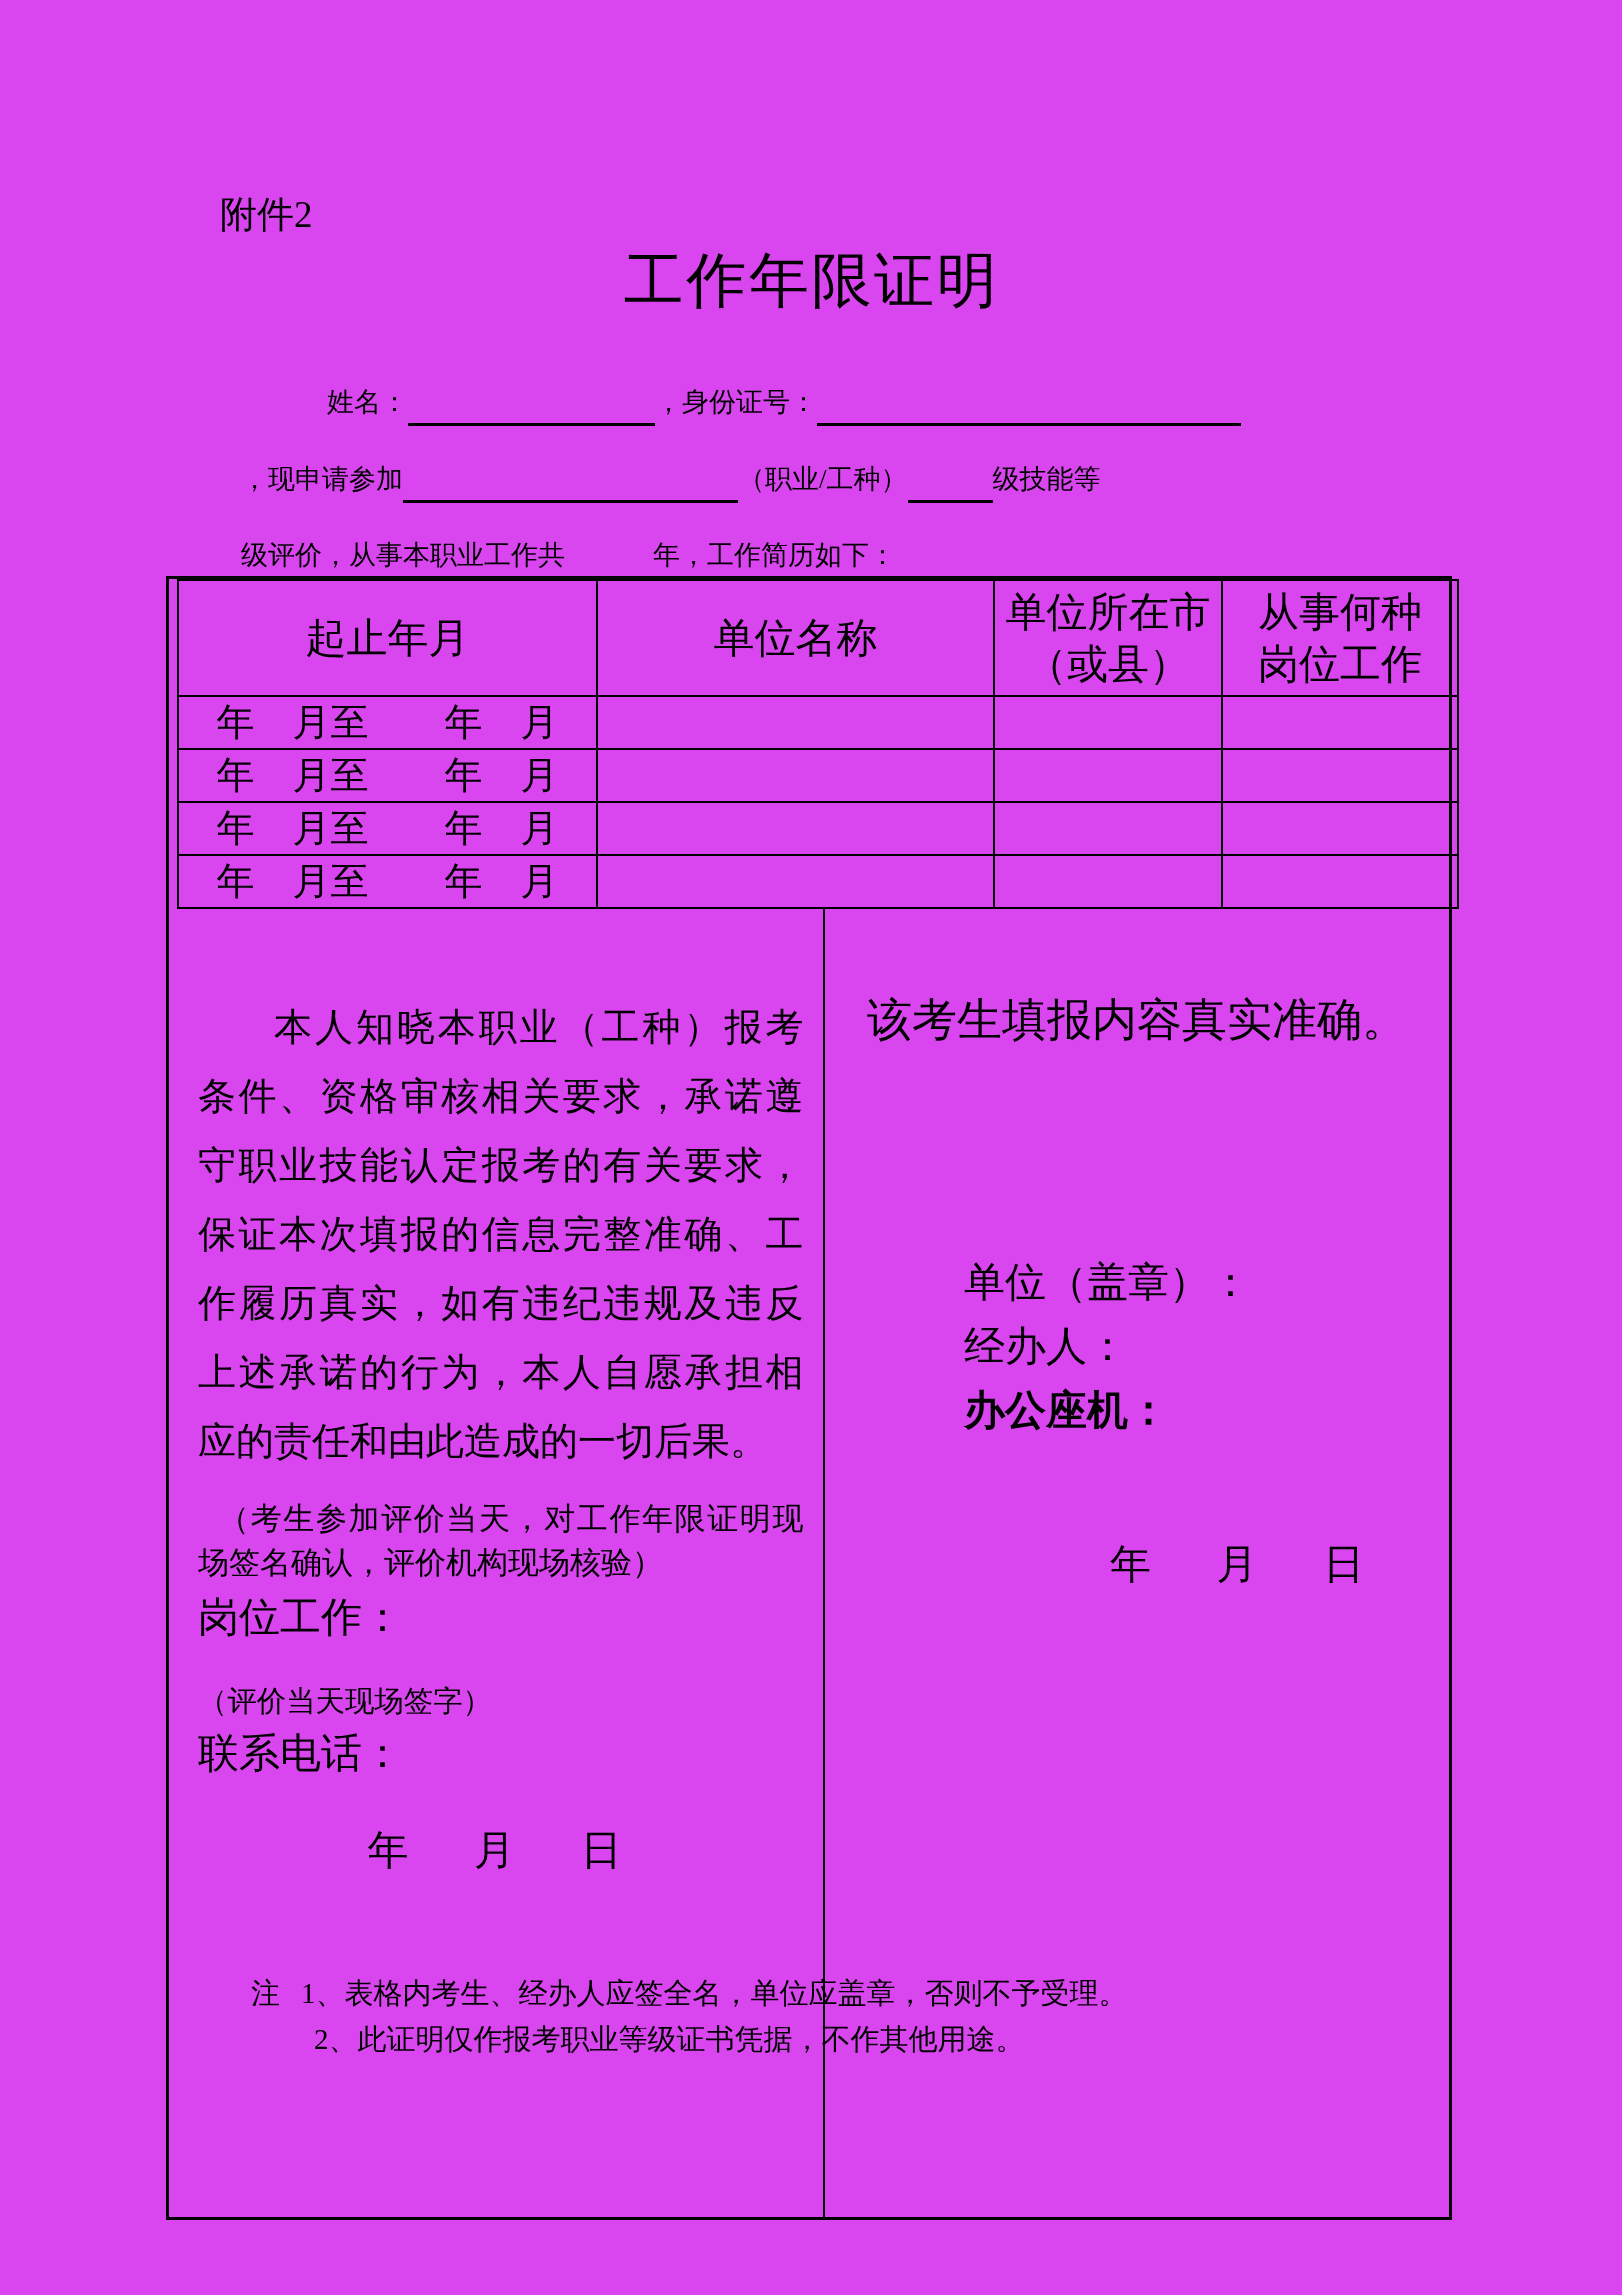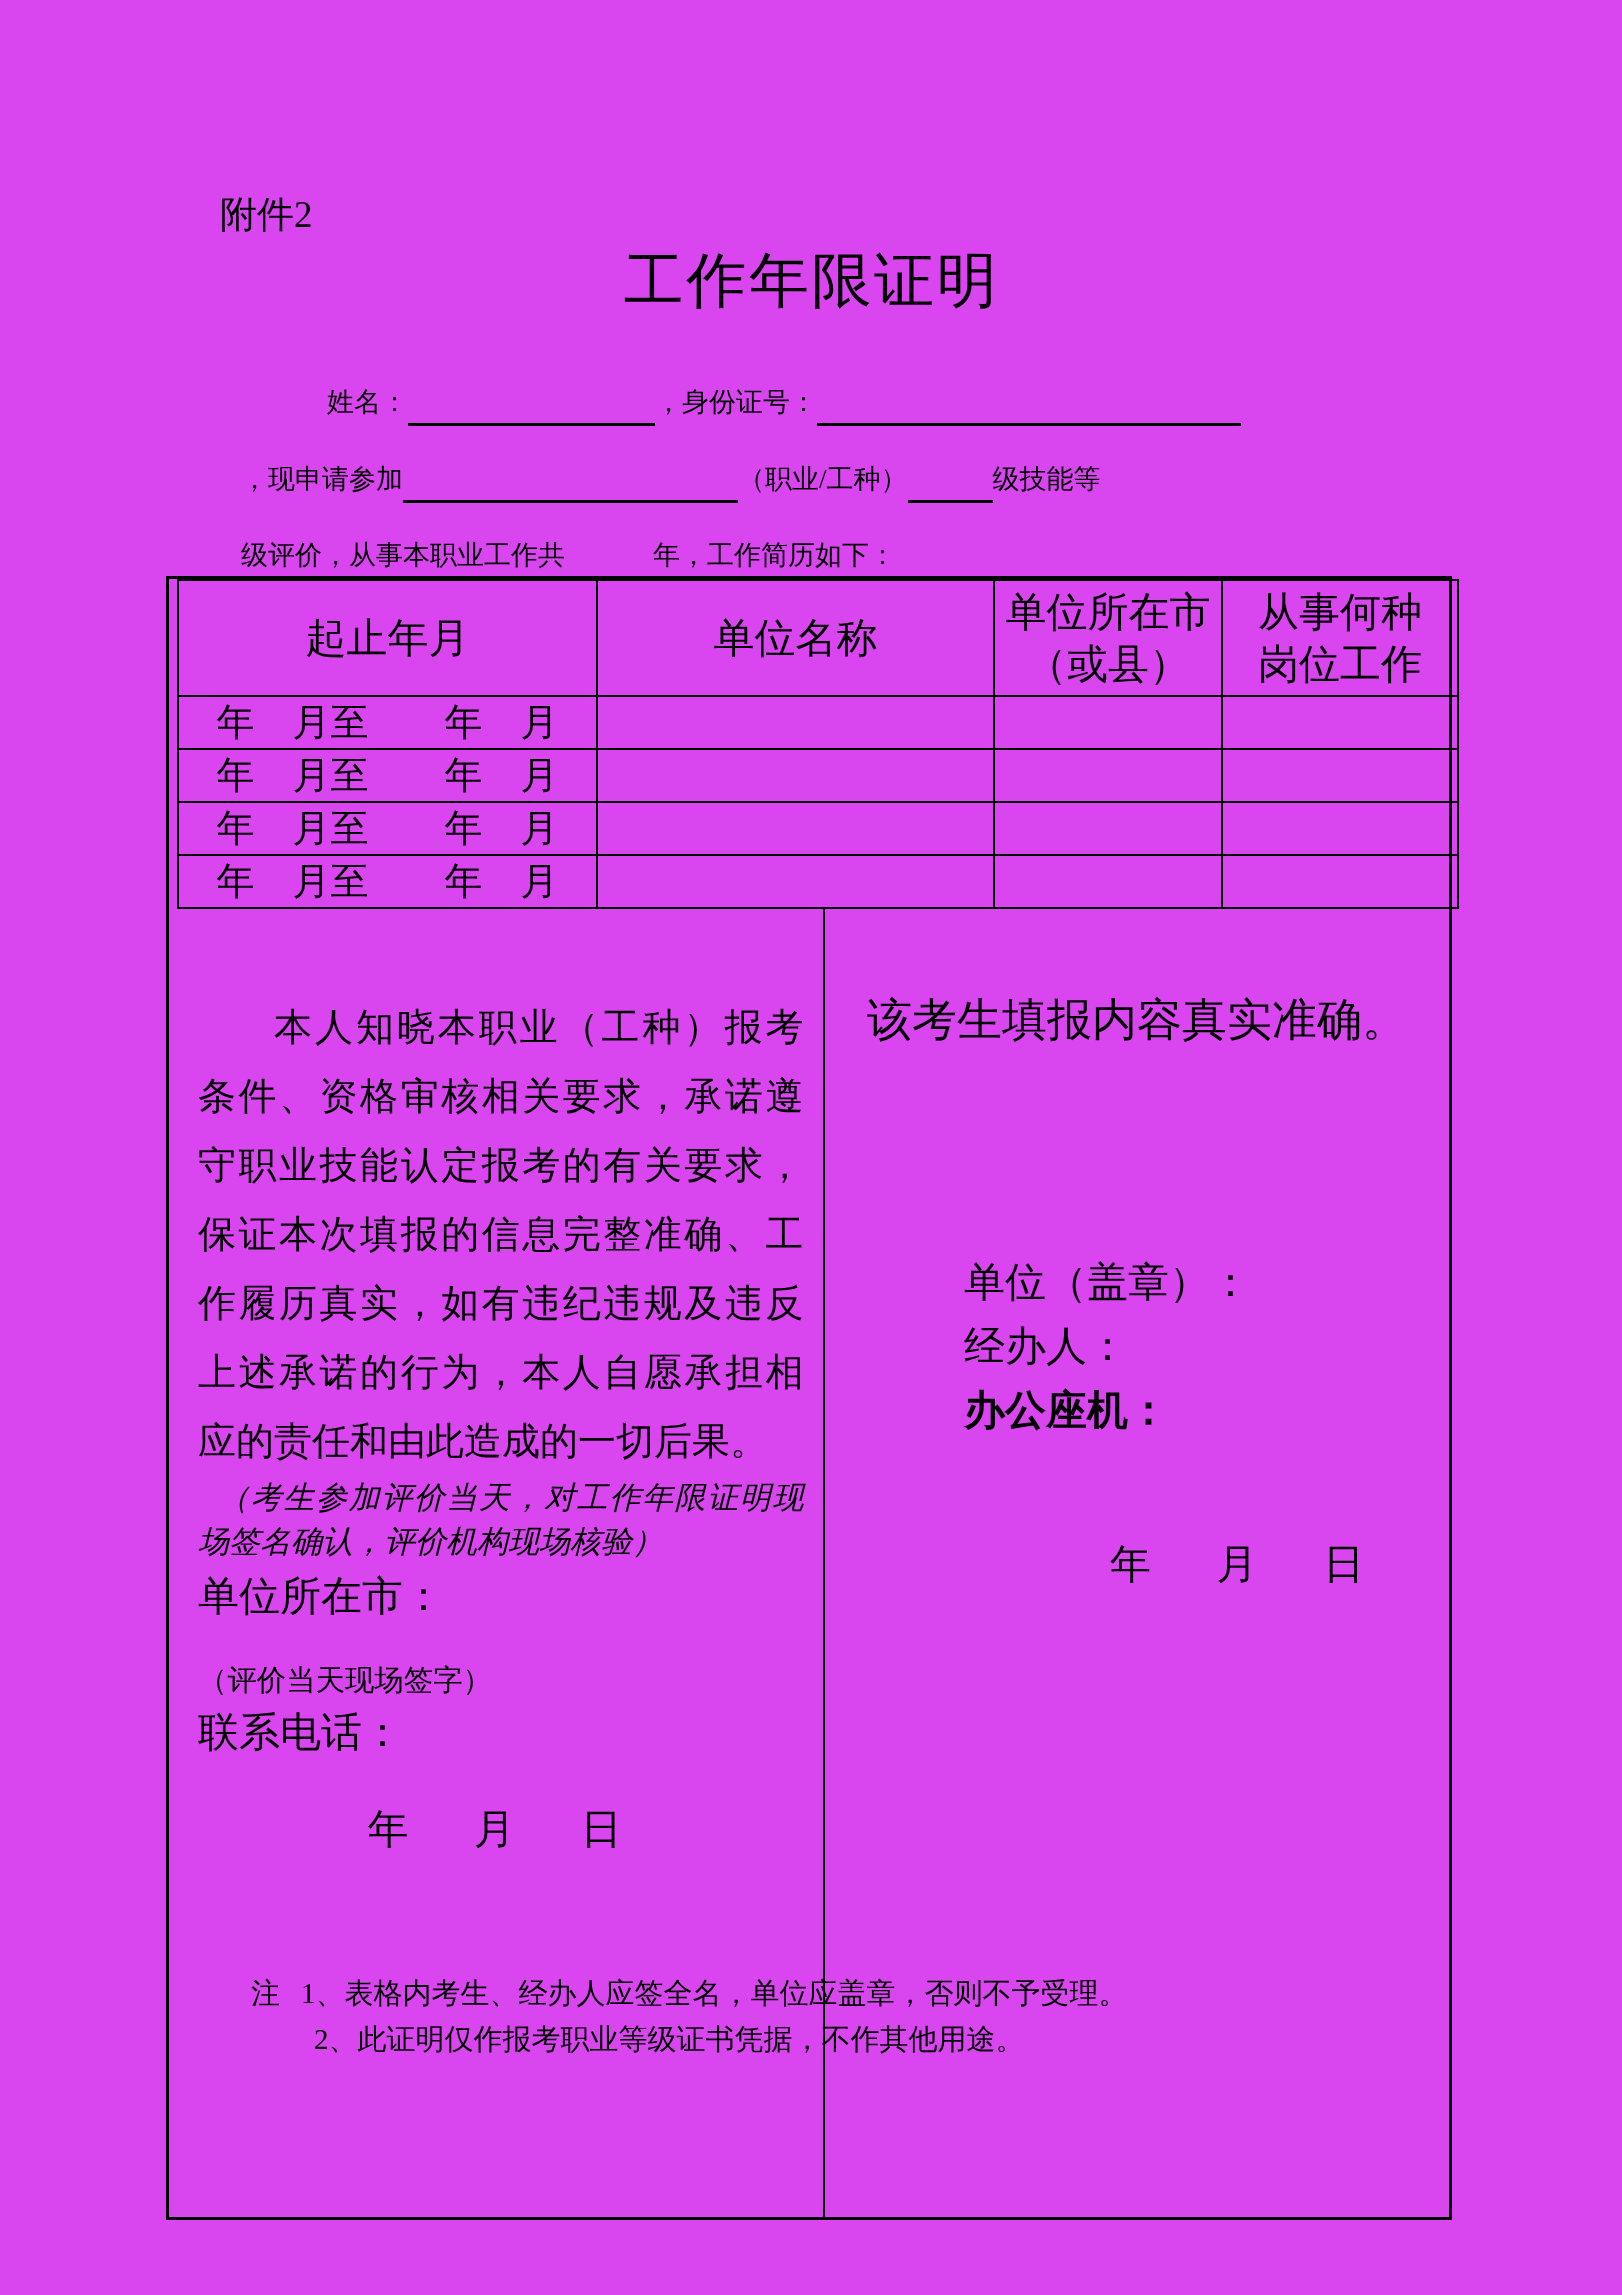--- a/index.html
+++ b/index.html
@@ -48,22 +48,22 @@
   .cell-left {
     width:648px; flex:0 0 648px; border-right:2px solid #000; padding:0 19.6px 0 21px;
   }
   .cell-right { flex:1; }
 
   .declaration {
     margin-top:84px; font-size:38px; line-height:69px;
     text-align:justify; text-indent:2em;
   }
   .field-note {
-    margin-top:0; font-size:31px; line-height:44px;
-    text-align:justify; text-indent:0.65em;font-style:italic;
+    margin-top:21px; font-size:31px; line-height:44px;
+    text-align:justify; text-indent:0.65em;
   }
   .sign-label  { margin-top:9.2px; font-size:41px; line-height:47px; }
   .sign-note   { margin-top:43px; font-size:29.4px; line-height:34px; }
   .phone-label { margin-top:11.8px; font-size:41px; line-height:47px; }
   .date-left   { margin-top:50px; font-size:41px; line-height:46px; text-align:center; letter-spacing:0.3em; }
 
   .verify { margin-top:90px; font-size:45px; line-height:43px; text-align:center; }
   .stamp-block { margin:208px 0 0 139px; font-size:41px; }
   .stamp-block p { line-height:64px; }
   .office-phone { font-weight:700; }
@@ -133,21 +133,21 @@
           <td></td>
         </tr>
       </tbody>
     </table>
 
     <div class="bottom-section">
 
       <div class="cell-left">
         <p class="declaration">本人知晓本职业（工种）报考条件、资格审核相关要求，承诺遵守职业技能认定报考的有关要求，保证本次填报的信息完整准确、工作履历真实，如有违纪违规及违反上述承诺的行为，本人自愿承担相应的责任和由此造成的一切后果。</p>
         <p class="field-note">（考生参加评价当天，对工作年限证明现场签名确认，评价机构现场核验）</p>
-        <p class="sign-label">单位所在市：</p>
+        <p class="sign-label">岗位工作：</p>
         <p class="sign-note">（评价当天现场签字）</p>
         <p class="phone-label">联系电话：</p>
         <p class="date-left">年　月　日</p>
       </div>
 
       <div class="cell-right">
         <p class="verify">该考生填报内容真实准确。</p>
         <div class="stamp-block">
           <p>单位（盖章）：</p>
           <p>经办人：</p>

